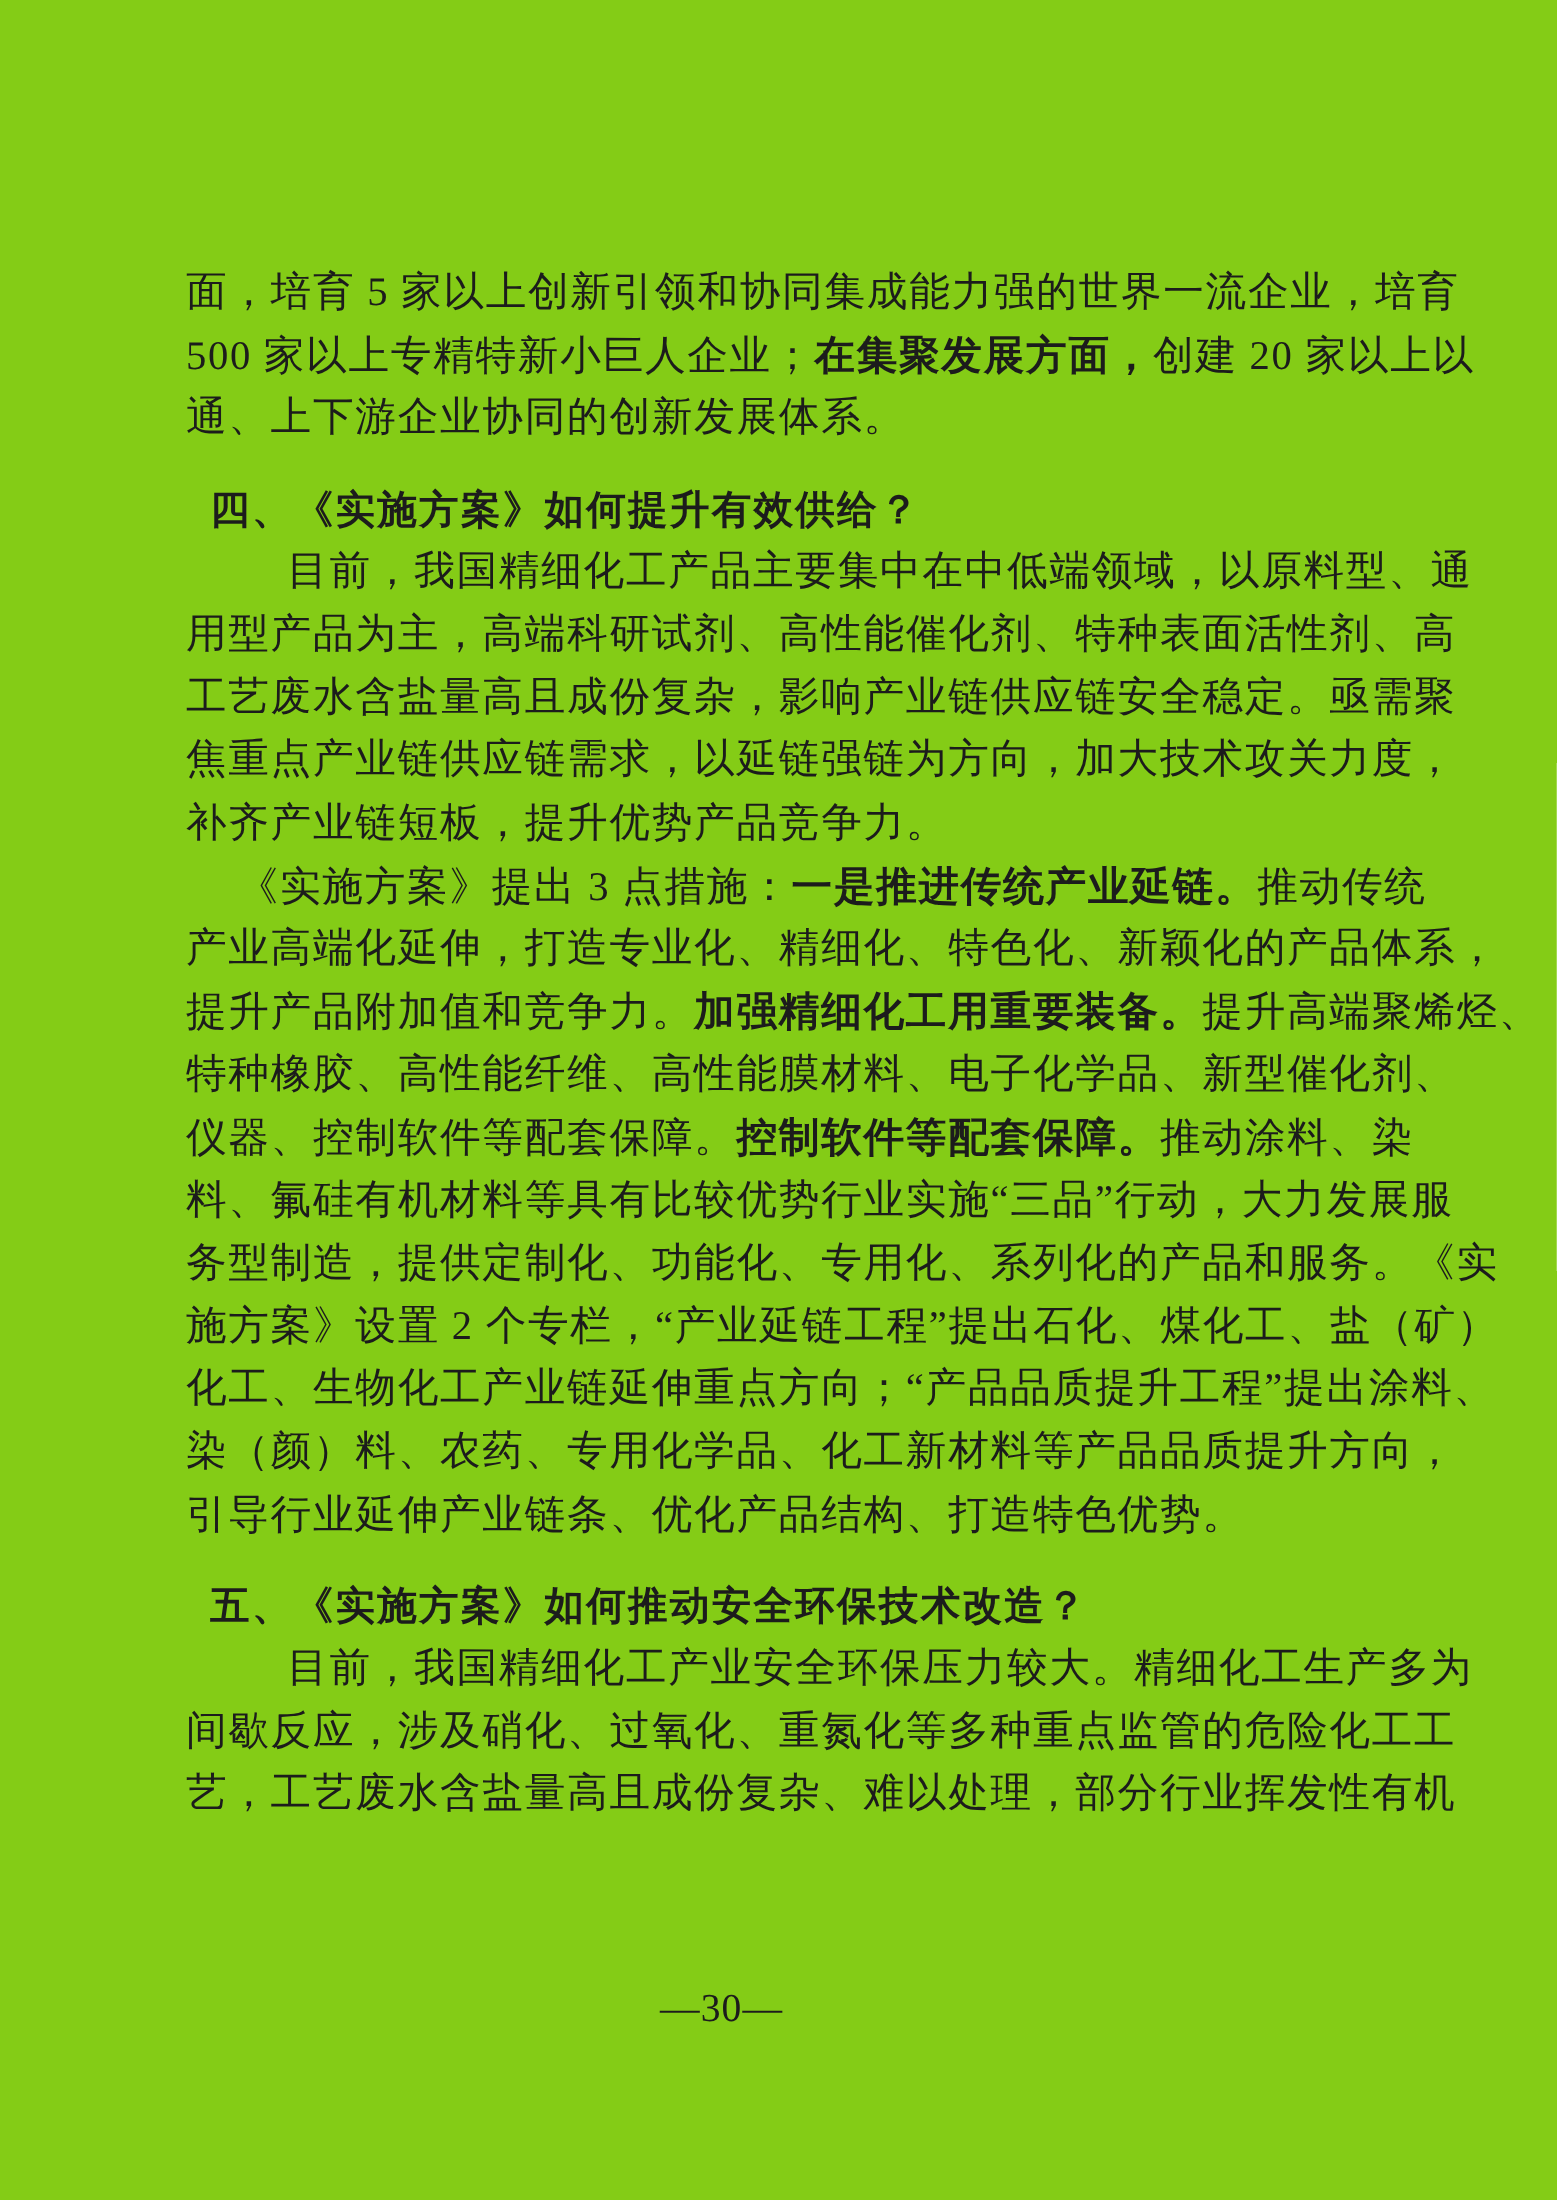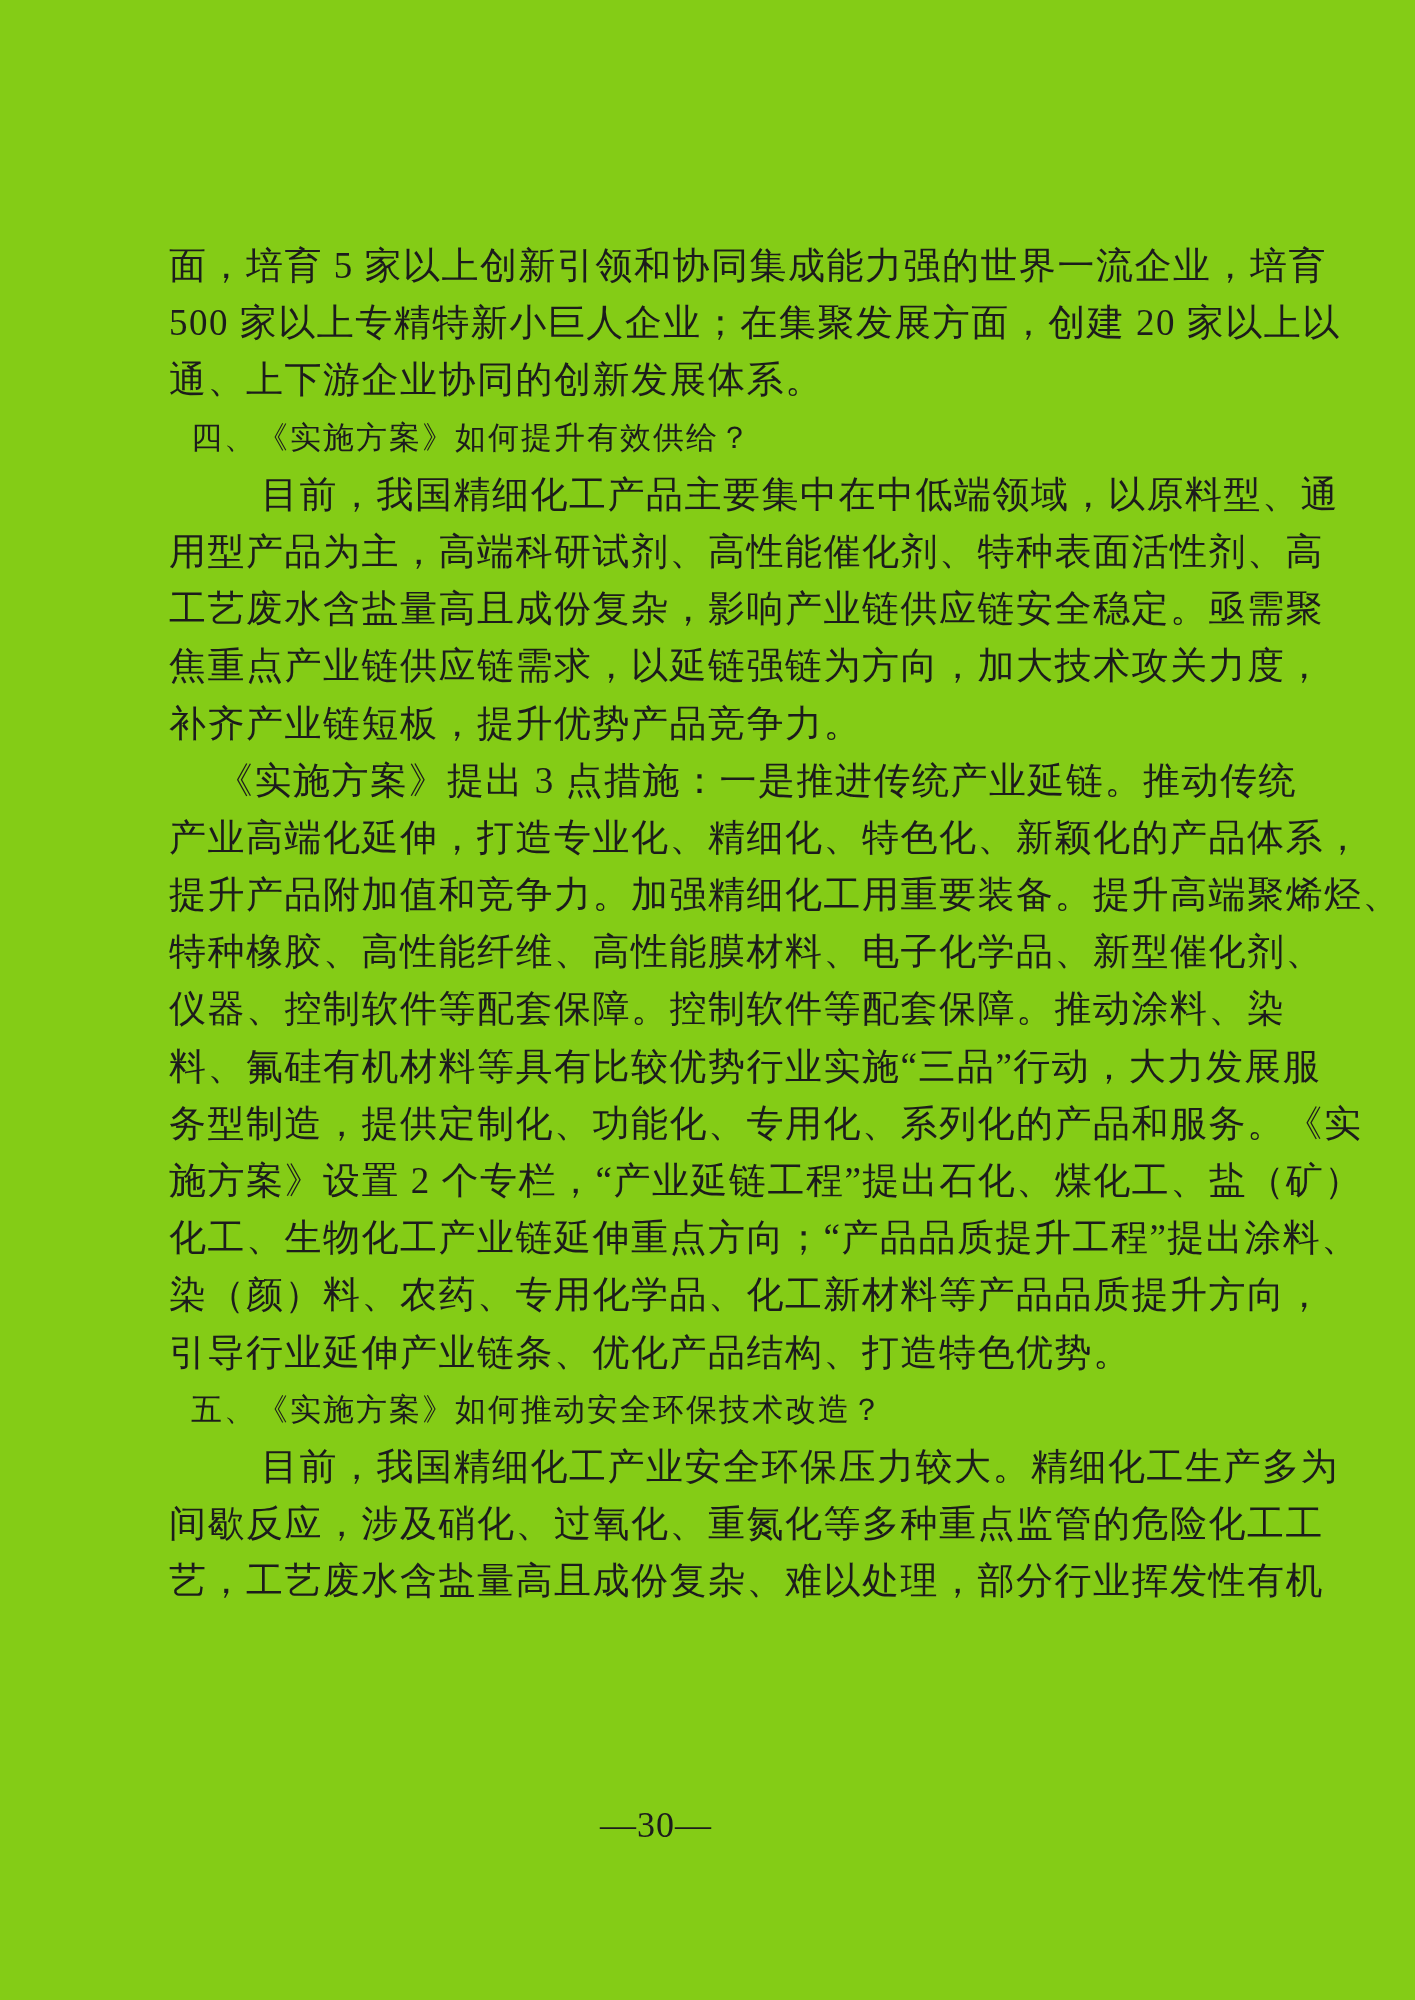--- a/index.html
+++ b/index.html
@@ -25,26 +25,27 @@
   }
   .line {
     height: 57.2px;
     line-height: 57.2px;
     font-size: 37px;
     letter-spacing: 1.5px;
     white-space: nowrap;
   }
   .line .n { font-family: "Liberation Serif", serif; }
   .line .b {
-    font-weight: 400;
+    font-weight: 700;
     font-family: "Liberation Sans", sans-serif;
   }
   .line.heading {
-    font-size: 31px;
+    font-size: 36px;
     letter-spacing: 2px;
+    margin-top: 25px;
   }
   .indent-none        { padding-left: 0; }
   .indent-heading     { padding-left: 22px; }
   .indent-para        { padding-left: 92px; }
   .indent-para-bracket{ padding-left: 47px; }
   .footer {
     position: absolute;
     top: 1804px;
     left: 656px;
     transform: translateX(-50%);

